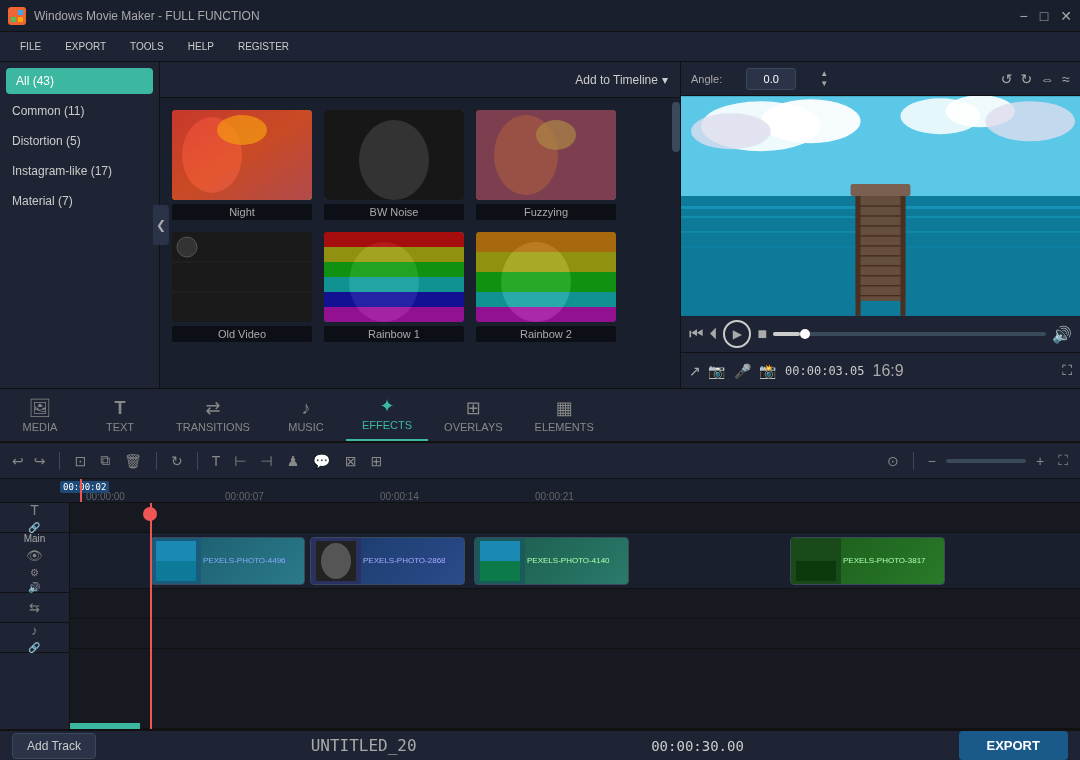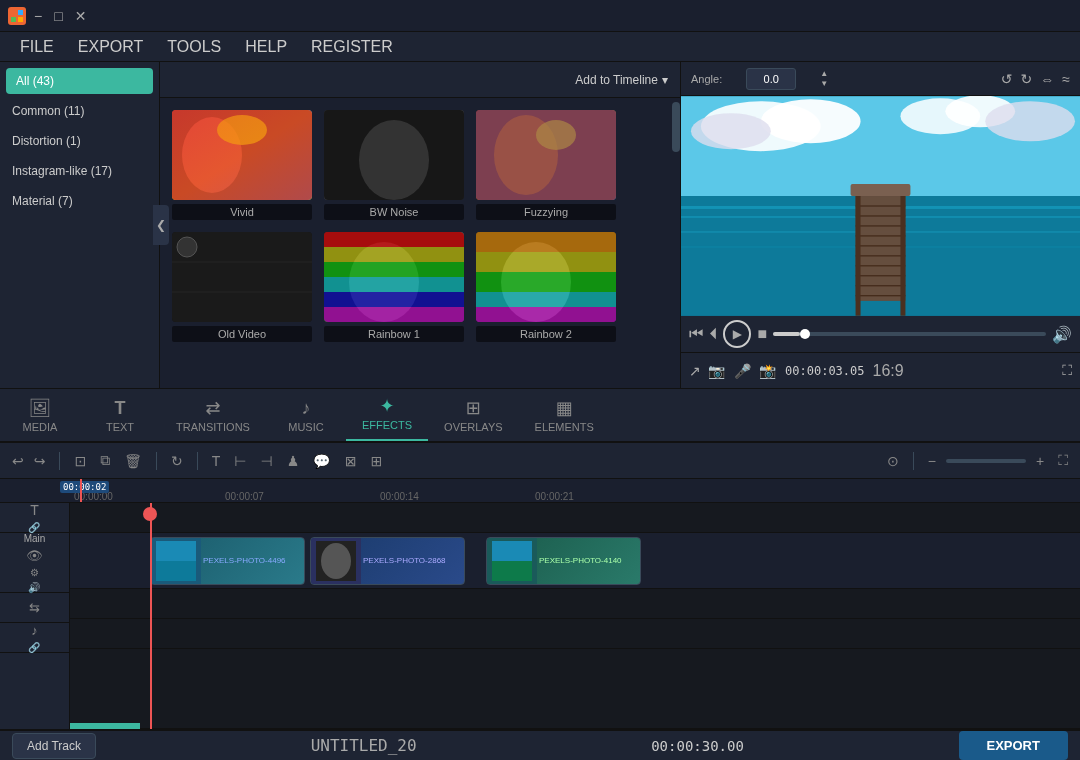--- a/index.html
+++ b/index.html
@@ -7,21 +7,21 @@
 
     
     #titlebar { height: 32px; background: #1a1f2e; display: flex; align-items: center; padding: 0 8px; border-bottom: 1px solid #111; }
     #titlebar .app-icon { width: 18px; height: 18px; background: #e63; border-radius: 3px; margin-right: 8px; display: flex; align-items: center; justify-content: center; font-size: 10px; color: #fff; font-weight: bold; }
     #titlebar .title { font-size: 12px; color: #aaa; flex: 1; }
     #titlebar .win-controls { display: flex; gap: 12px; }
     #titlebar .win-btn { font-size: 14px; color: #aaa; cursor: pointer; }
 
     
     #menubar { height: 30px; background: #1e2433; display: flex; align-items: center; padding: 0 8px; border-bottom: 1px solid #111; }
-    .menu-item { padding: 4px 12px; font-size: 16px; color: #ccc; cursor: pointer; border-radius: 3px; }
+    .menu-item { padding: 4px 12px; font-size: 10px; color: #ccc; cursor: pointer; border-radius: 3px; }
 
     
     #main { display: flex; flex-direction: column; height: calc(760px - 62px); }
 
     
     #top-section { display: flex; height: 380px; }
 
     
     #left-panel { width: 160px; background: #1e2433; border-right: 1px solid #111; display: flex; flex-direction: column; position: relative; }
     #effects-list { flex: 1; overflow-y: auto; padding: 4px 0; }
@@ -127,20 +127,21 @@
 
 <div id="titlebar">
   <div class="app-icon">
     <svg width="14" height="14" viewBox="0 0 14 14">
         <rect x="1" y="1" width="6" height="6" fill="#e63"></rect>
         <rect x="8" y="1" width="5" height="5" fill="#3af"></rect>
         <rect x="1" y="8" width="5" height="5" fill="#5b5"></rect>
         <rect x="8" y="8" width="5" height="5" fill="#fa0"></rect>
       </svg>
   </div>
+  <span class="title">Windows Movie Maker - FULL FUNCTION</span>
   <div class="win-controls">
     <span class="win-btn">−</span>
     <span class="win-btn">□</span>
     <span class="win-btn close">✕</span>
   </div>
 </div>
 
 <div id="menubar">
   <span class="menu-item">FILE</span>
   <span class="menu-item">EXPORT</span>
@@ -150,21 +151,21 @@
 </div>
 
 <div id="main">
 
   <div id="top-section">
 
     <div id="left-panel">
       <div id="effects-list">
         <div class="effect-category active">All (43)</div>
         <div class="effect-category">Common (11)</div>
-        <div class="effect-category">Distortion (1)</div>
+        <div class="effect-category">Distortion (5)</div>
         <div class="effect-category">Instagram-like (17)</div>
         <div class="effect-category">Material (7)</div>
       </div>
       <div class="collapse-arrow">❮</div>
     </div>
 
     <div id="effects-panel">
       <div id="effects-toolbar">
         <div class="add-timeline-btn">
           <span>Add to Timeline</span>
@@ -183,21 +184,21 @@
                 <rect x="0" y="0" width="140" height="90" fill="url(#vg)" opacity="0.5"></rect>
                 <defs>
                     <linearGradient id="vg" x1="0" y1="0" x2="1" y2="1">
                       <stop offset="0%" stop-color="#e33" stop-opacity="0.3"></stop>
                       <stop offset="50%" stop-color="#fa0" stop-opacity="0.3"></stop>
                       <stop offset="100%" stop-color="#5af" stop-opacity="0.3"></stop>
                     </linearGradient>
                   </defs>
               </svg>
             </div>
-            <div class="effect-thumb-label">Vivid</div>
+            <div class="effect-thumb-label">Night</div>
           </div>
 
           <div class="effect-thumb">
             <div class="effect-thumb-img bwnoise-thumb">
               <svg width="140" height="90" viewBox="0 0 140 90" xmlns="http://www.w3.org/2000/svg">
                 <rect width="140" height="90" fill="#222"></rect>
                 <ellipse cx="70" cy="50" rx="35" ry="40" fill="#555" opacity="0.8"></ellipse>
                 <circle cx="50" cy="20" rx="18" ry="18" fill="#444"></circle>
                 <rect x="0" y="0" width="140" height="90" fill="#000" opacity="0.3"></rect>
               </svg>
@@ -406,21 +407,21 @@
         <div class="tl-divider"></div>
         <span class="tl-btn">−</span>
         <div class="zoom-slider"></div>
         <span class="tl-btn">+</span>
         <span class="tl-btn">⛶</span>
       </div>
     </div>
 
     <div id="timeline-ruler" style="position:relative;">
       <div class="ruler-marks">
-        <span class="ruler-mark" style="left:4px">00:00:00</span>
+        <span class="ruler-mark" style="left:16px">00:00:00</span>
         <span class="ruler-mark" style="left:155px">00:00:07</span>
         <span class="ruler-mark" style="left:310px">00:00:14</span>
         <span class="ruler-mark" style="left:465px">00:00:21</span>
       </div>
       <div class="playhead-label" style="position:absolute;top:2px;left:60px;background:#1e4a7a;font-size:9px;color:#fff;padding:1px 3px;border-radius:2px;font-family:monospace;">00:00:02</div>
       <div class="playhead" style="position:absolute;left:80px;top:0;height:100%;width:2px;background:#e55;"></div>
     </div>
 
     <div id="timeline-tracks">
       <div id="track-labels">
@@ -469,31 +470,40 @@
           <div class="track-clip clip-blue" style="left:240px;width:155px;">
             <div style="width:50px;height:100%;background:#2a3060;flex-shrink:0;display:flex;align-items:center;justify-content:center;">
               <svg width="40" height="40" viewBox="0 0 40 40">
                   <rect width="40" height="40" fill="#222"></rect>
                   <ellipse cx="20" cy="20" rx="15" ry="18" fill="#555"></ellipse>
                 </svg>
             </div>
             <span style="font-size:8px;color:#aaf;padding:0 2px;white-space:nowrap;overflow:hidden;">PEXELS-PHOTO-2868</span>
           </div>
 
-          <div class="track-clip clip-teal" style="left:416px;width:155px;">
+          <div class="track-clip clip-teal" style="left:404px;width:155px;">
             <div style="width:50px;height:100%;background:#1a5a5a;flex-shrink:0;display:flex;align-items:center;justify-content:center;">
               <svg width="40" height="40" viewBox="0 0 40 40">
                   <rect width="40" height="40" fill="#1a8ab5"></rect>
                   <rect y="20" width="40" height="20" fill="#0d7a4a"></rect>
                 </svg>
             </div>
             <span style="font-size:8px;color:#afa;padding:0 2px;white-space:nowrap;overflow:hidden;">PEXELS-PHOTO-4140</span>
           </div>
 
 
+          <div class="track-clip clip-green" style="left:720px;width:155px;">
+            <div style="width:50px;height:100%;background:#1a4a1a;flex-shrink:0;display:flex;align-items:center;justify-content:center;">
+              <svg width="40" height="40" viewBox="0 0 40 40">
+                  <rect width="40" height="40" fill="#1a4a1a"></rect>
+                  <rect y="20" width="40" height="20" fill="#0d3a0d"></rect>
+                </svg>
+            </div>
+            <span style="font-size:8px;color:#afa;padding:0 2px;white-space:nowrap;overflow:hidden;">PEXELS-PHOTO-3817</span>
+          </div>
         </div>
 
         <div class="track-row" style="height:30px;background:#16191f;"></div>
         <div class="track-row" style="height:30px;background:#16191f;"></div>
         <div class="track-row" style="height:80px;background:#16191f;"></div>
 
         <div style="position:absolute;bottom:0;left:0;width:70px;height:6px;background:#3cb8a0;"></div>
       </div>
     </div>
   </div>

